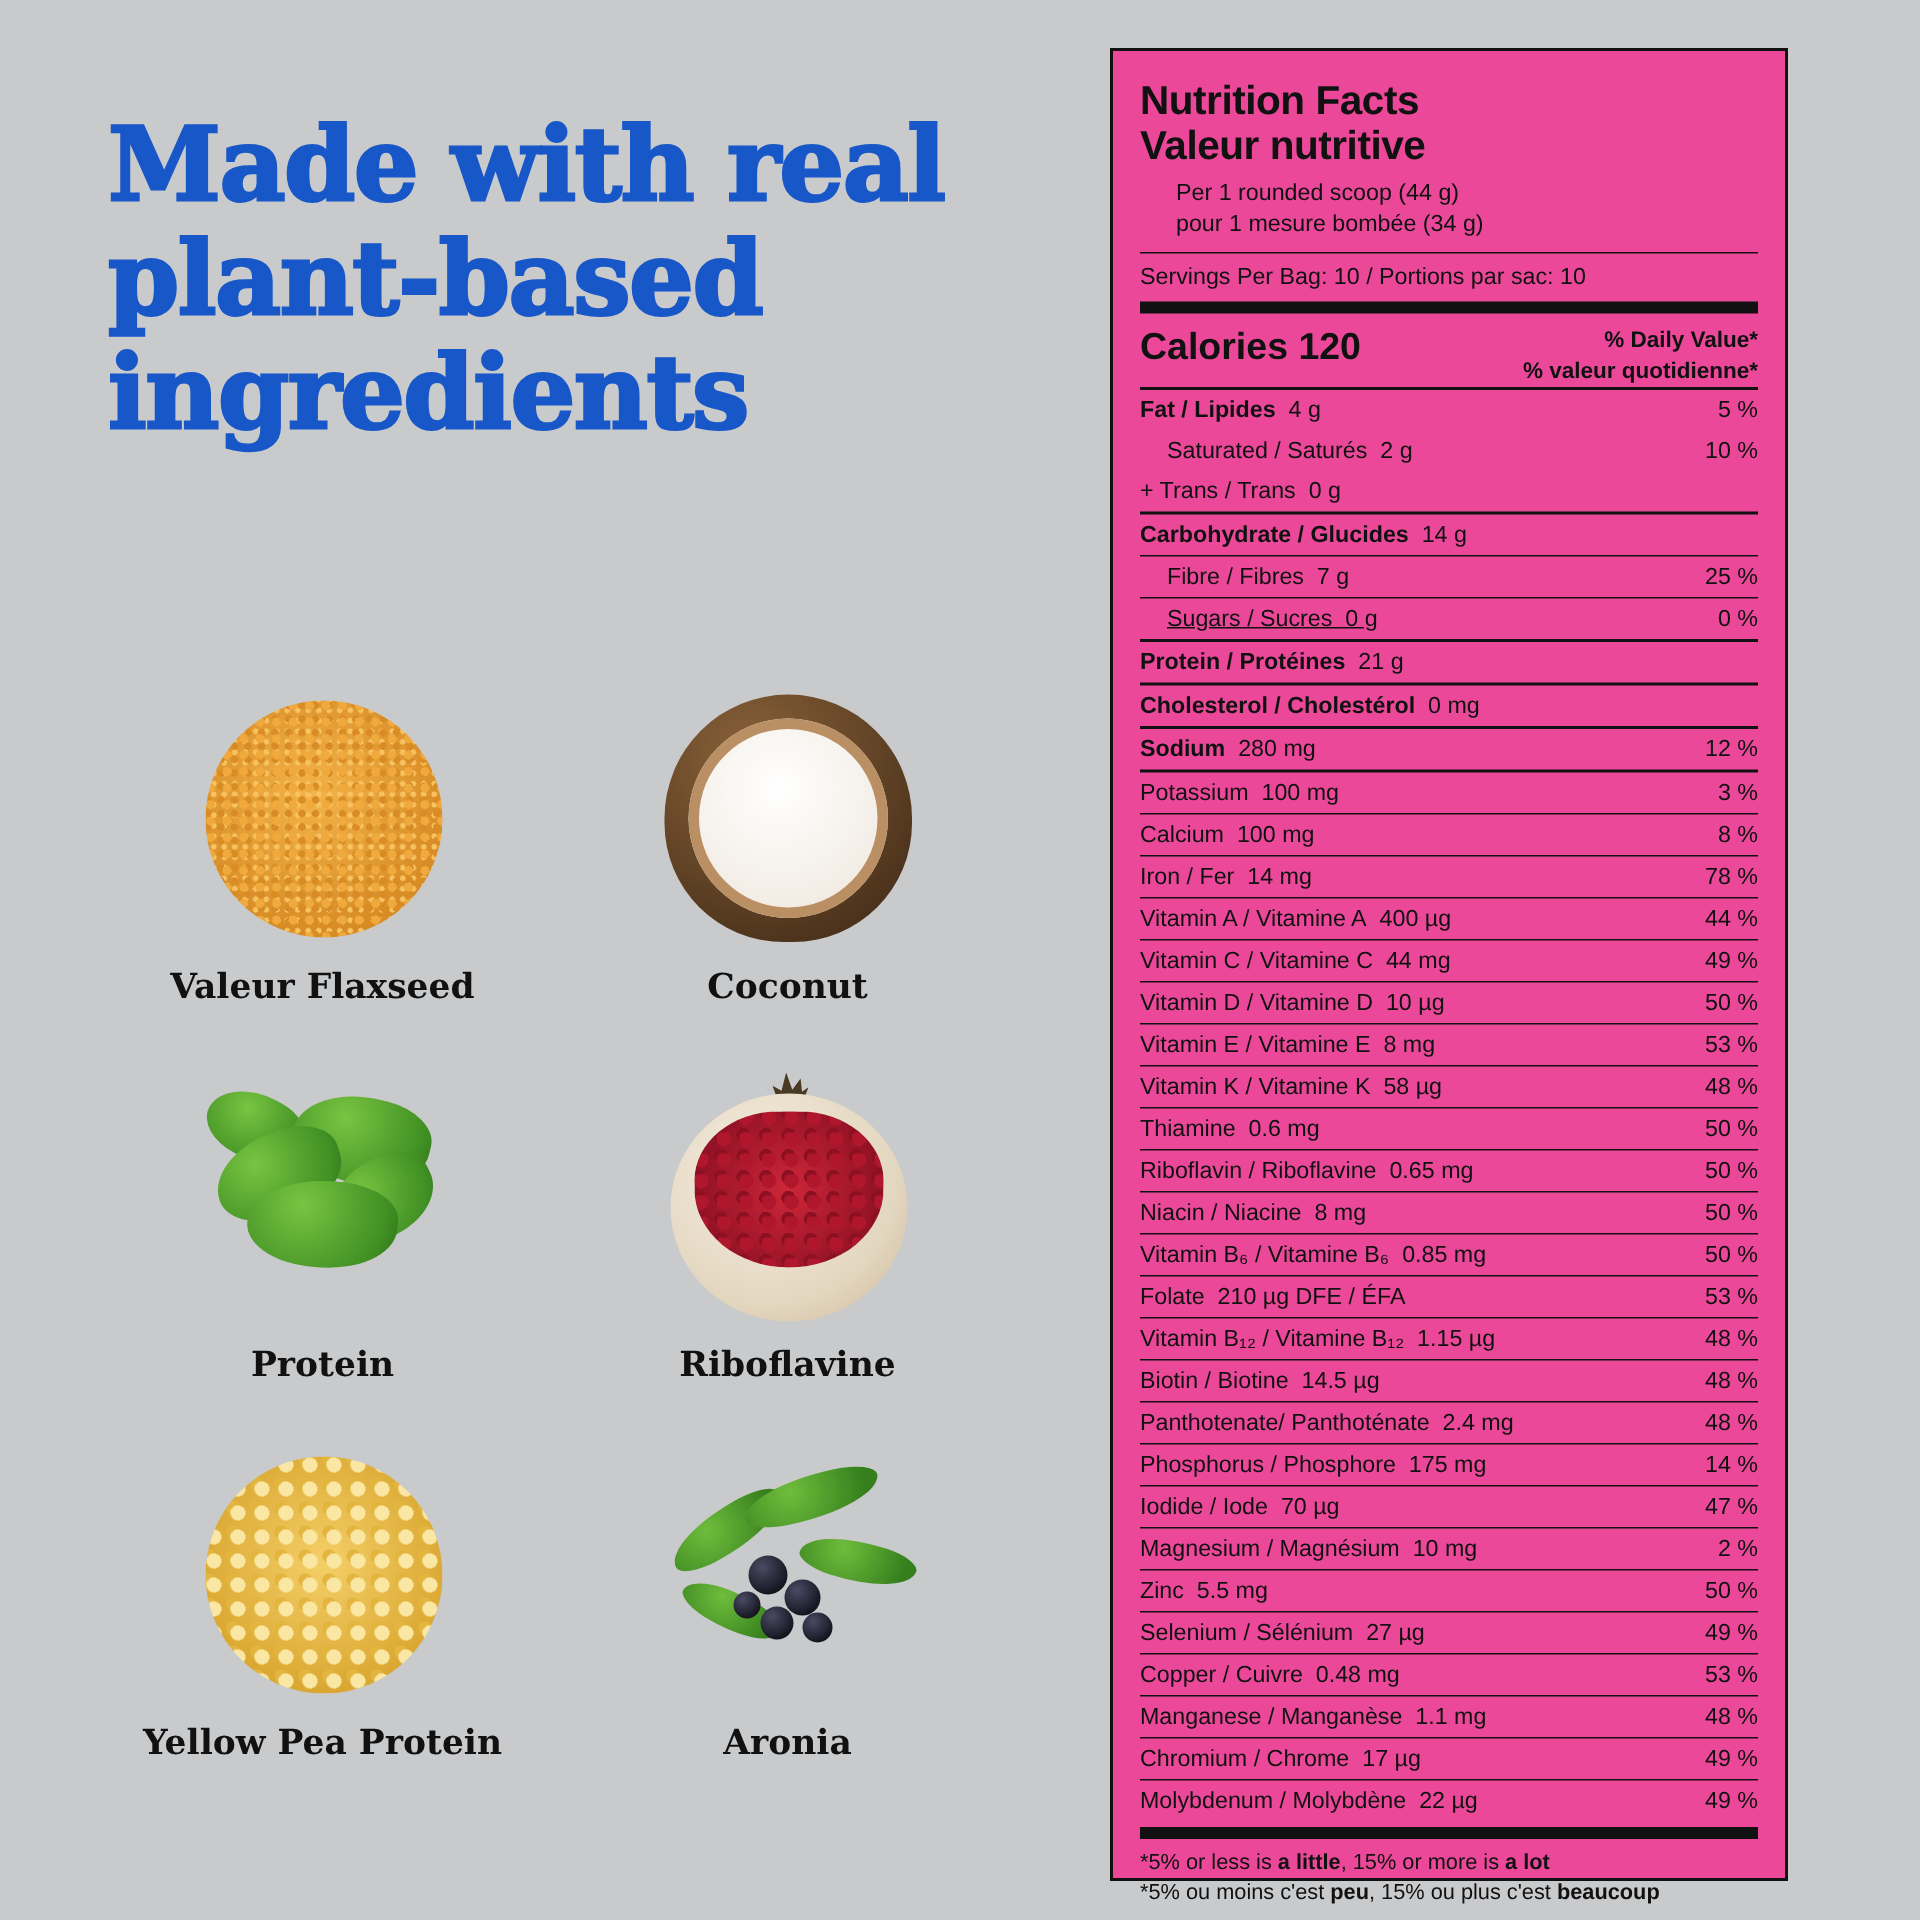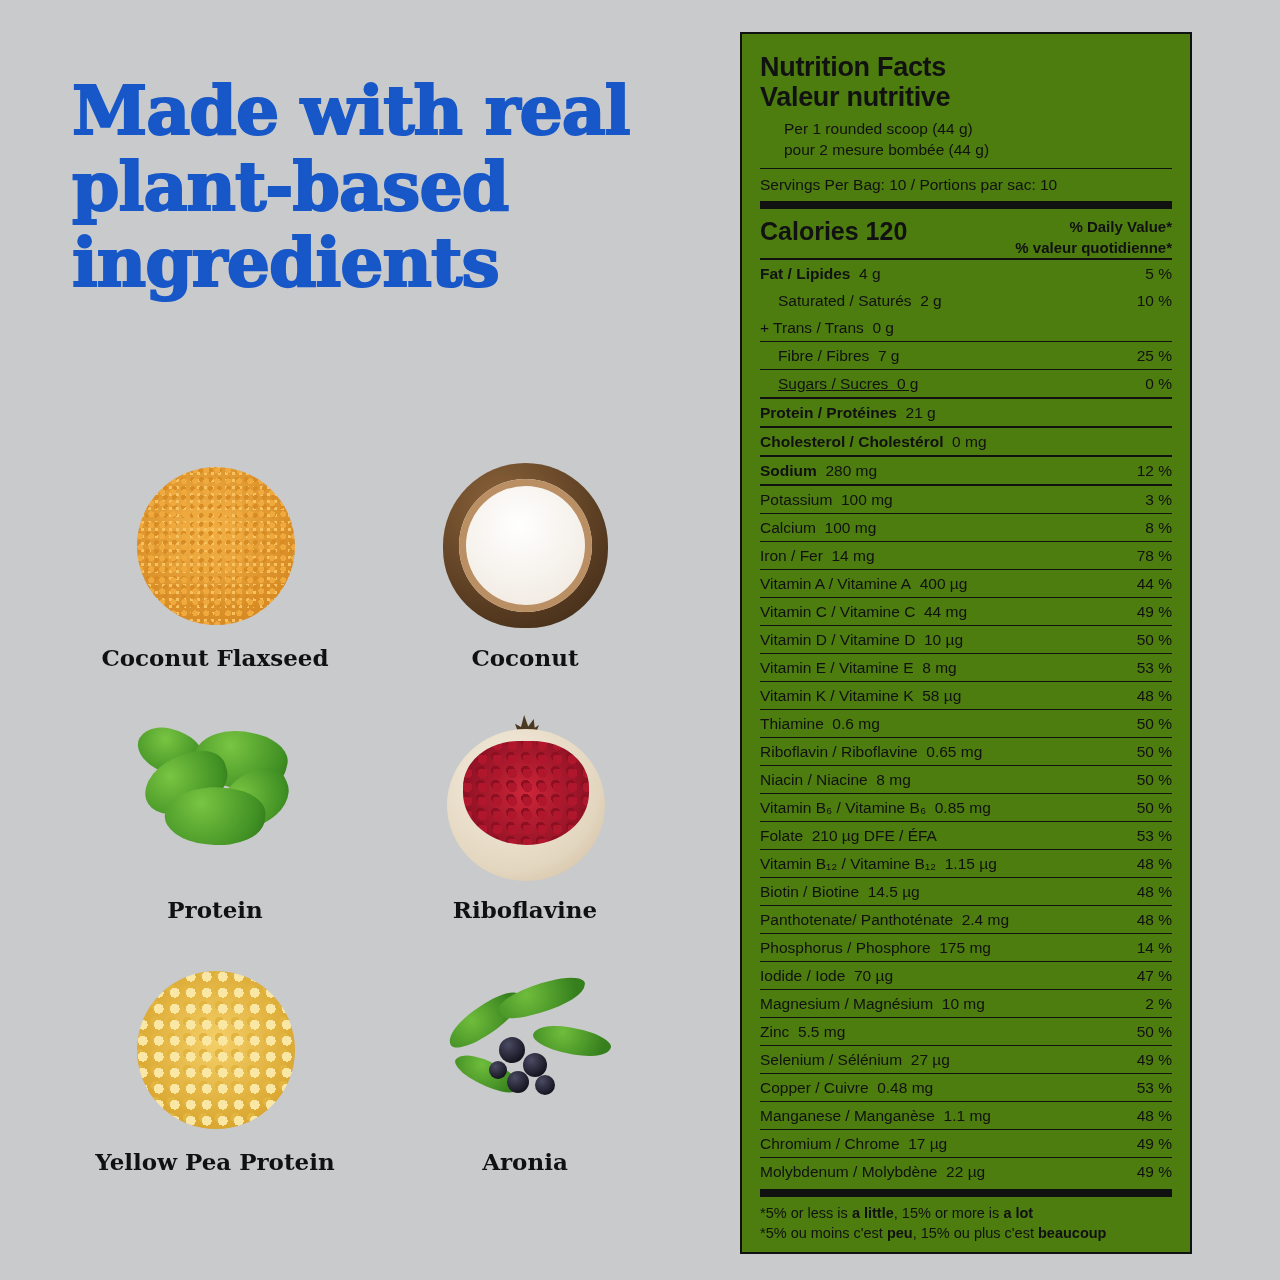--- a/index.html
+++ b/index.html
@@ -146,21 +146,21 @@
   .b2 { left: 86px; top: 78px; width: 24px; height: 24px; }
   .b3 { left: 70px; top: 96px; width: 22px; height: 22px; }
   .b4 { left: 98px; top: 100px; width: 20px; height: 20px; }
   .b5 { left: 52px; top: 86px; width: 18px; height: 18px; }
 
   
   .nf {
     position: absolute;
     left: 740px; top: 32px;
     width: 452px; height: 1222px;
-    background: #4d7c0f;
+    background: #ec4899;
     border: 2px solid #111;
     padding: 18px 18px 10px 18px;
     color: #111;
     font-size: 15px;
   }
   .nf-title { font-size: 27px; font-weight: 700; line-height: 1.12; letter-spacing: -0.3px; }
   .nf-title2 { font-size: 27px; font-weight: 700; line-height: 1.12; letter-spacing: -0.3px; }
   .nf-serv { font-size: 15.5px; line-height: 1.35; margin-top: 7px; margin-left: 24px; }
   .rule-thin { border-top: 1px solid #111; margin: 7px 0 0 0; }
   .rule-thick { border-top: 8px solid #111; margin: 7px 0 0 0; }
@@ -204,21 +204,21 @@
       <div>plant-based</div>
       <div>ingredients</div>
     </div>
 
     <div class="ingredients">
 
       <div class="ing">
         <div class="ing-art">
           <div class="art-flax"></div>
         </div>
-        <div class="ing-label">Coconut Flaxseed</div>
+        <div class="ing-label">Valeur Flaxseed</div>
       </div>
 
       <div class="ing">
         <div class="ing-art">
           <div class="art-coco">
               <div class="shell"></div>
               <div class="meat"></div>
             </div>
         </div>
         <div class="ing-label">Coconut</div>
@@ -273,21 +273,21 @@
       </div>
 
     </div>
   </div>
 
   <div class="nf">
     <div class="nf-title">Nutrition Facts</div>
     <div class="nf-title2">Valeur nutritive</div>
 
     <div class="nf-serv">Per 1 rounded scoop (44 g)</div>
-    <div class="nf-serv" style="margin-top:0">pour 2 mesure bombée (44 g)</div>
+    <div class="nf-serv" style="margin-top:0">pour 1 mesure bombée (34 g)</div>
 
     <div class="rule-thin"></div>
     <div class="nf-servings">Servings Per Bag: 10 / Portions par sac: 10</div>
     <div class="rule-thick"></div>
 
     <div class="cal-row">
       <div class="cal-left">Calories 120</div>
       <div class="cal-right">
         <div>% Daily Value*</div>
         <div>% valeur quotidienne*</div>
@@ -300,20 +300,24 @@
           <div class="val">5 %</div>
         </div>
         <div class="line noborder">
           <div class="lbl ind" style="padding-left: 18px;">Saturated / Saturés&nbsp; 2 g</div>
           <div class="val">10 %</div>
         </div>
         <div class="line noborder">
           <div class="lbl">+ Trans / Trans&nbsp; 0 g</div>
           <div class="val"></div>
         </div>
+        <div class="line midborder">
+          <div class="lbl"><b>Carbohydrate / Glucides</b>&nbsp; 14 g</div>
+          <div class="val"></div>
+        </div>
         <div class="line">
           <div class="lbl ind" style="padding-left: 18px;">Fibre / Fibres&nbsp; 7 g</div>
           <div class="val">25 %</div>
         </div>
         <div class="line">
           <div class="lbl ind" style="padding-left: 18px; text-decoration: underline;">Sugars / Sucres&nbsp; 0 g</div>
           <div class="val">0 %</div>
         </div>
         <div class="line midborder">
           <div class="lbl"><b>Protein / Protéines</b>&nbsp; 21 g</div>

